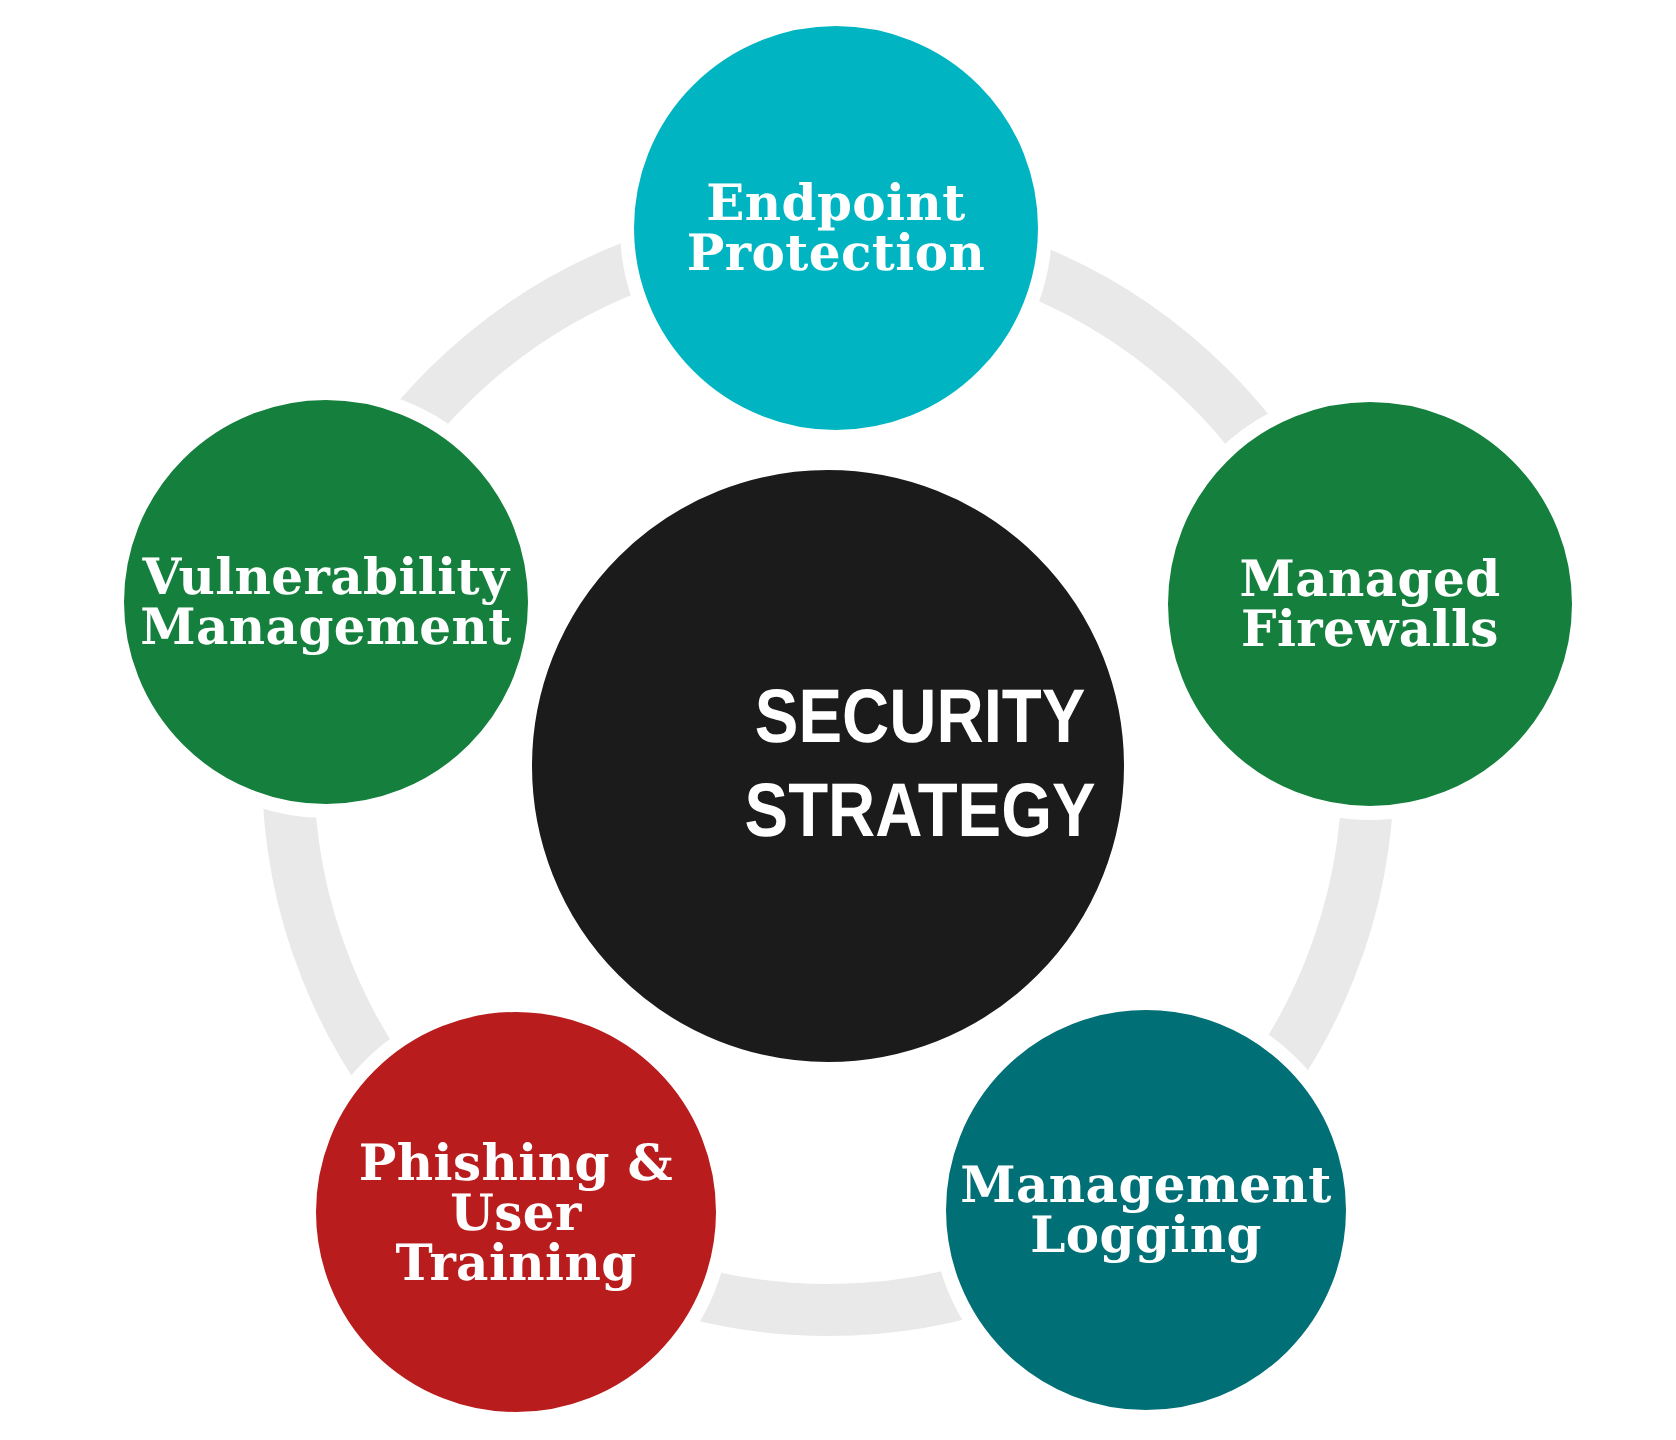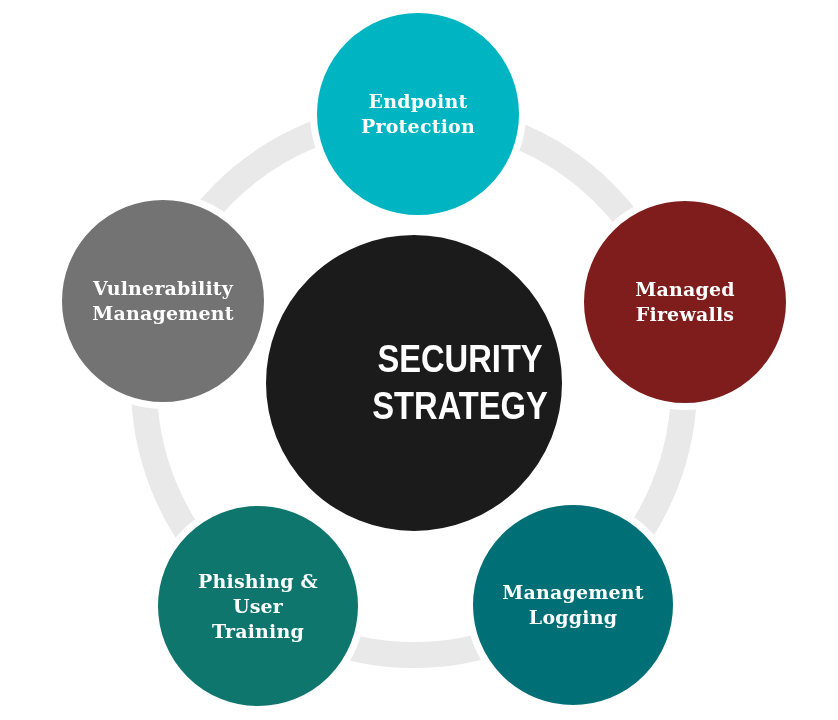--- a/index.html
+++ b/index.html
@@ -33,21 +33,21 @@
   }
   .n-endpoint      { left: 310px; top: 6px;   width: 202px; height: 202px; }
   .n-managed       { left: 577px; top: 194px; width: 202px; height: 202px; }
   .n-vulnerability { left: 55px;  top: 193px; width: 202px; height: 202px; }
   .n-phishing      { left: 151px; top: 499px; width: 200px; height: 200px; }
   .n-compliance    { left: 466px; top: 498px; width: 200px; height: 200px; }
   .n-center        { left: 259px; top: 228px; width: 296px; height: 296px; justify-content: flex-end; }
   .node-label {
     font-family: "DejaVu Serif", serif;
     font-weight: bold;
-    font-size: 19px;
+    font-size: 25px;
     line-height: 25px;
     white-space: pre-line;
     letter-spacing: 0.2px;
   }
   .center-label {
     font-family: "Liberation Sans", sans-serif;
     font-weight: bold;
     font-size: 38px;
     line-height: 47px;
     white-space: pre-line;
@@ -60,31 +60,31 @@
 
 <div class="canvas">
 
   <div class="ring" style="border-color: rgb(233, 233, 233);"></div>
 
   <div class="node n-endpoint" style="background-color: rgb(0, 181, 193);">
     <div class="node-label" style="color: rgb(255, 255, 255);">Endpoint
 Protection</div>
   </div>
 
-  <div class="node n-managed" style="background-color: #7f1d1d;">
+  <div class="node n-managed" style="background-color: #15803d;">
     <div class="node-label" style="color: rgb(255, 255, 255);">Managed
 Firewalls</div>
   </div>
 
-  <div class="node n-vulnerability" style="background-color: #737373;">
+  <div class="node n-vulnerability" style="background-color: #15803d;">
     <div class="node-label" style="color: rgb(255, 255, 255);">Vulnerability
 Management</div>
   </div>
 
-  <div class="node n-phishing" style="background-color: #0f766e;">
+  <div class="node n-phishing" style="background-color: #b91c1c;">
     <div class="node-label" style="color: rgb(255, 255, 255);">Phishing &amp;
 User
 Training</div>
   </div>
 
   <div class="node n-compliance" style="background-color: rgb(0, 111, 118);">
     <div class="node-label" style="color: rgb(255, 255, 255);">Management
 Logging</div>
   </div>
 

